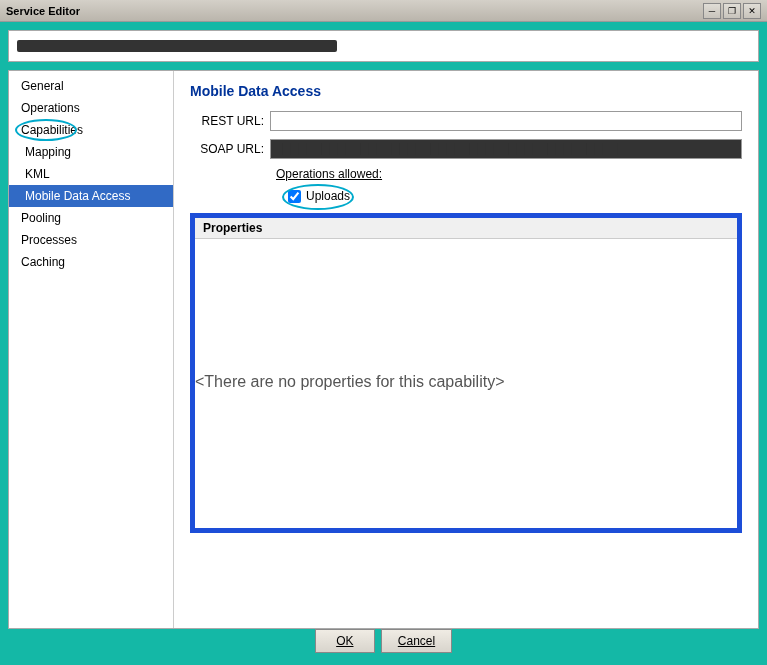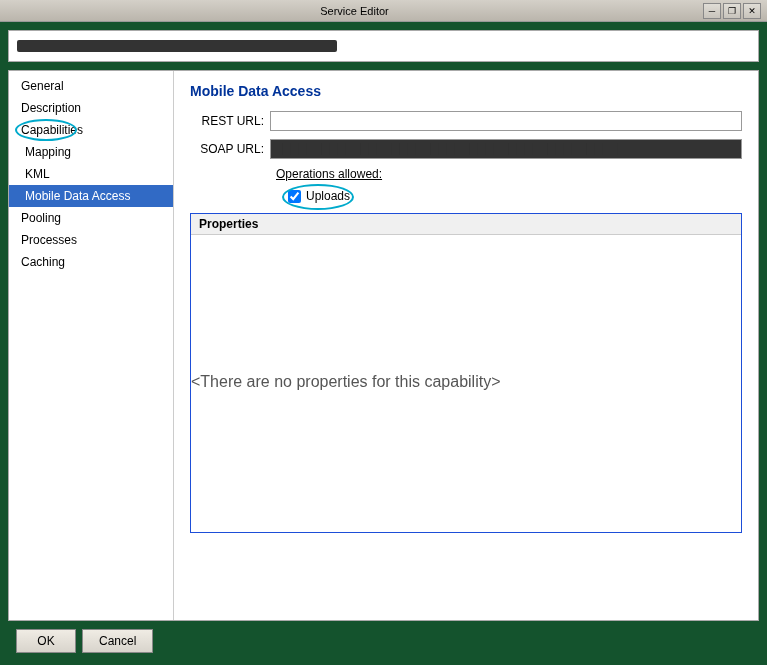--- a/index.html
+++ b/index.html
@@ -16,45 +16,44 @@
       background: linear-gradient(to bottom, #d4d0c8, #bab5ac);
       height: 22px;
       display: flex;
       align-items: center;
       padding: 0 6px;
       border-bottom: 1px solid #999;
     }
 
     .title-bar-text {
       font-size: 11px;
-      font-weight: normal;
+      font-weight: bold;
       color: #000;
       flex: 1;
-      text-align: center;
     }
 
     .title-bar-buttons {
       display: flex;
       gap: 2px;
     }
 
     .title-bar-btn {
       width: 18px;
       height: 16px;
       background: linear-gradient(to bottom, #e0ddd6, #c8c4bc);
       border: 1px solid #888;
       font-size: 9px;
       cursor: pointer;
       display: flex;
       align-items: center;
       justify-content: center;
     }
 
     .main-window {
-      background: #14532d;
+      background: #14b8a6;
       padding: 8px;
       height: calc(665px - 22px);
       display: flex;
       flex-direction: column;
     }
 
     .top-bar {
       background: white;
       border: 1px solid #aaa;
       height: 32px;
@@ -196,21 +195,21 @@
       margin-right: 5px;
       cursor: pointer;
     }
 
     .checkbox-label {
       font-size: 12px;
       color: #000;
     }
 
     .properties-panel {
-      border: 1px solid #1d4ed8;
+      border: 5px solid #1d4ed8;
       background: white;
       margin-top: 0;
       height: 320px;
       position: relative;
     }
 
     .properties-header {
       background: #f0f0f0;
       border-bottom: 1px solid #ccc;
       padding: 3px 8px;
@@ -222,23 +221,24 @@
       display: flex;
       align-items: center;
       height: calc(100% - 24px);
       color: #555;
       font-size: 16px;
     }
 
     
     .bottom-bar {
       display: flex;
-      justify-content: flex-start;
+      justify-content: center;
       gap: 6px;
-      padding: 8px 8px 4px;
+      padding: 0 8px 4px;
+      text-decoration: underline;
     }
 
     .btn {
       padding: 4px 16px;
       font-size: 12px;
       background: linear-gradient(to bottom, #f0ece4, #d8d4cc);
       border: 1px solid #888;
       cursor: pointer;
       min-width: 60px;
       text-align: center;
@@ -264,21 +264,21 @@
 
   <div class="content-area">
 
     <div class="sidebar">
 
       <div class="sidebar-item">
         <span>General</span>
       </div>
 
       <div class="sidebar-item">
-        <span>Description</span>
+        <span>Operations</span>
       </div>
 
       <div class="sidebar-item capabilities-item">
         <div class="capabilities-circle"></div>
         <span>Capabilities</span>
       </div>
 
       <div class="sidebar-item indented">
         <span>Mapping</span>
       </div>

